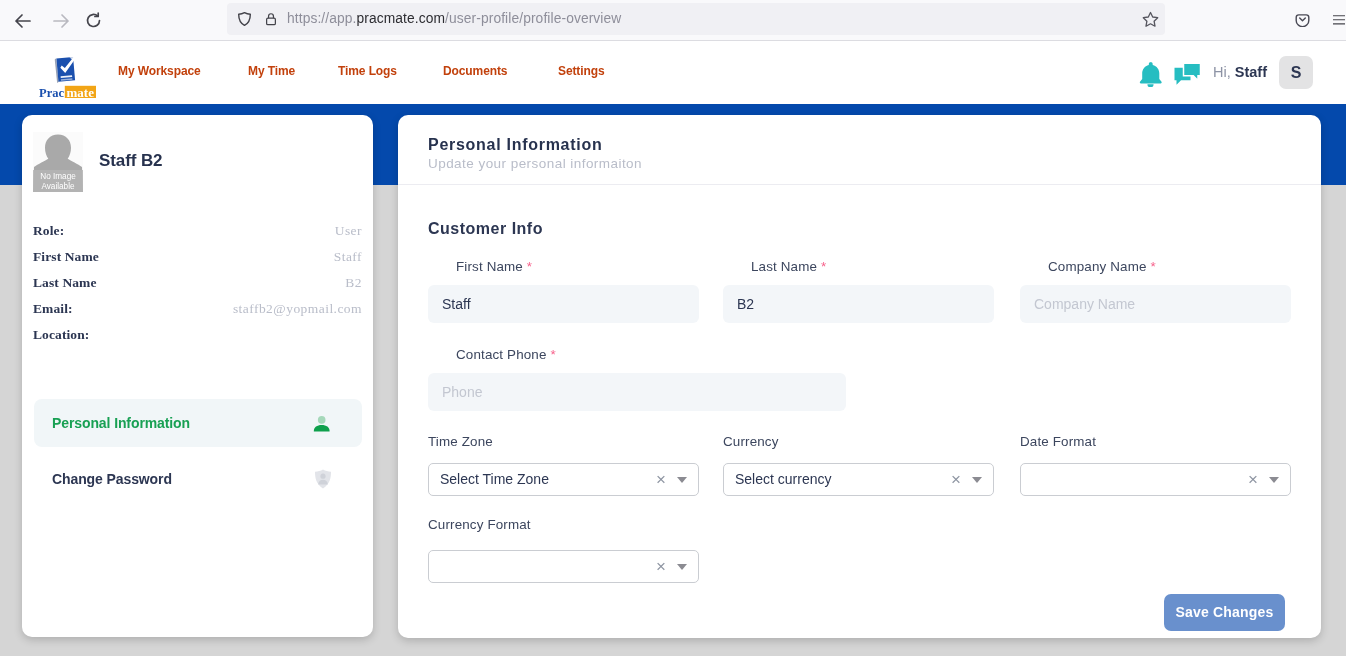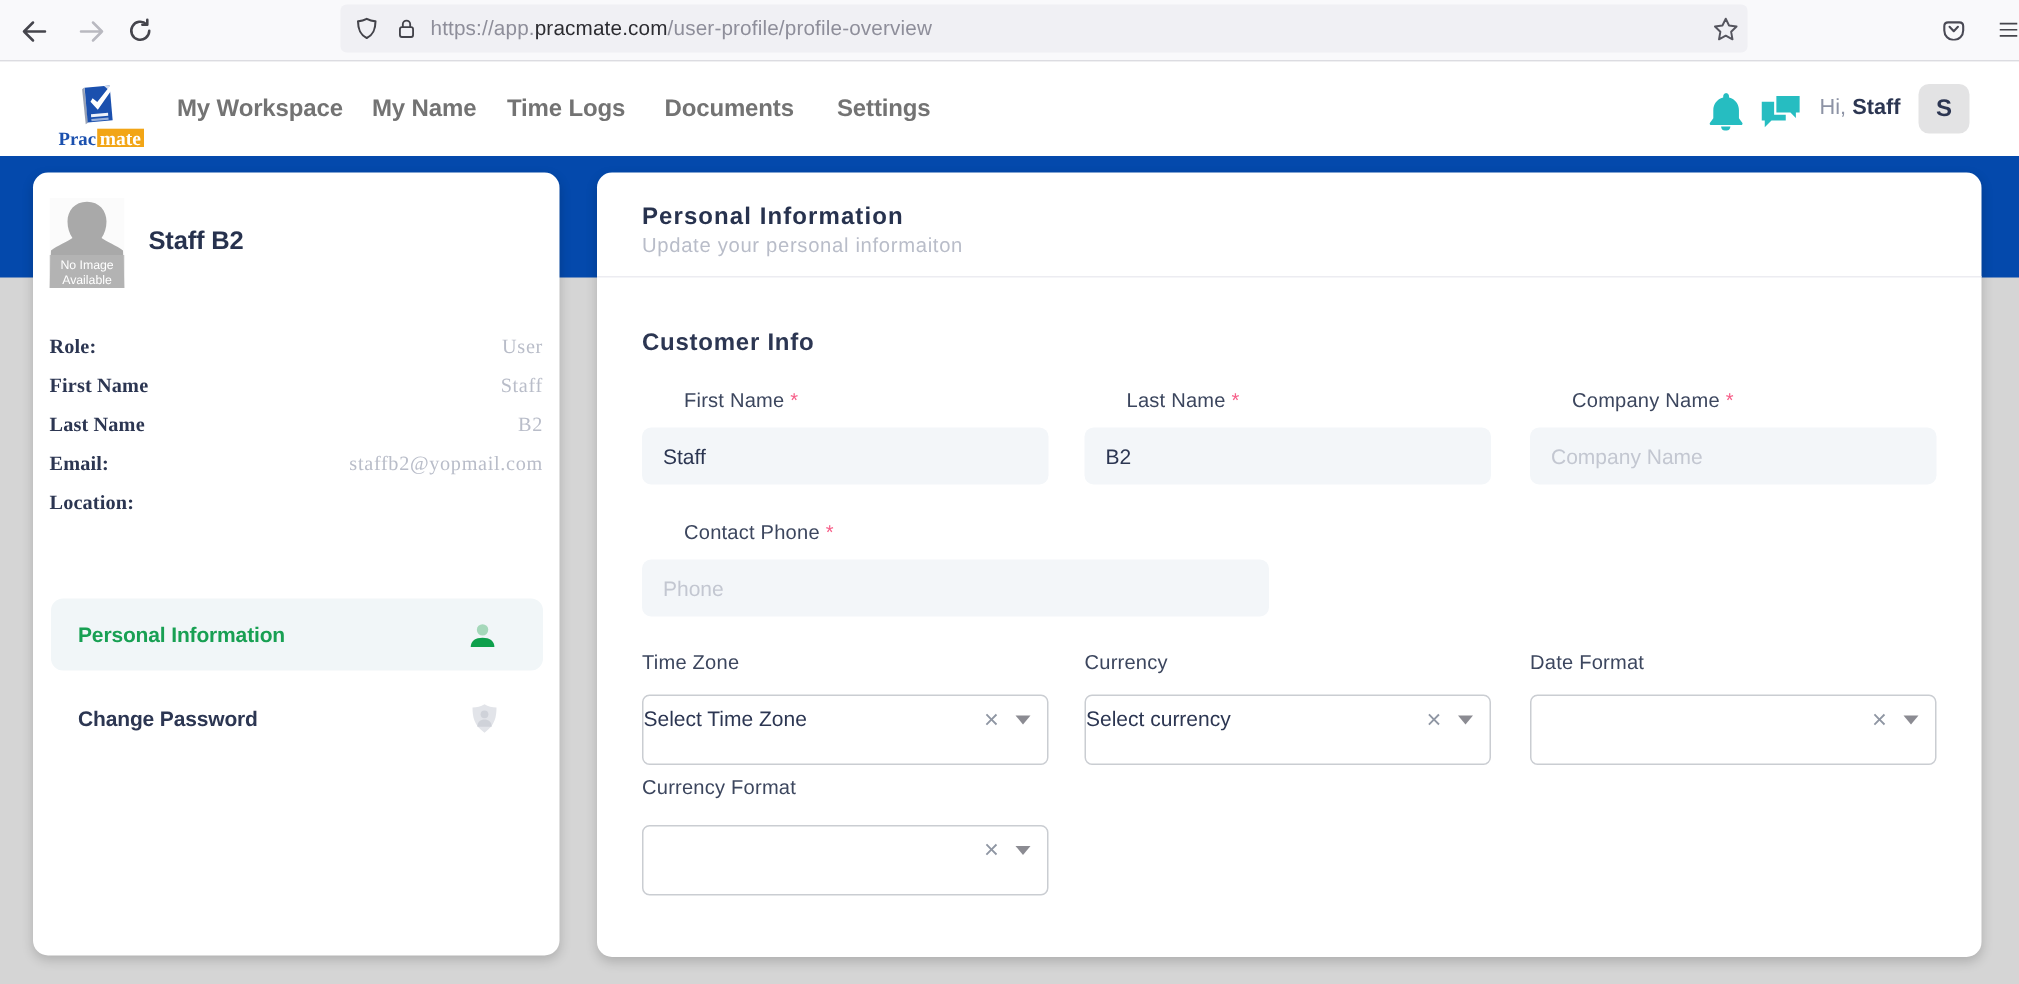--- a/index.html
+++ b/index.html
@@ -8,21 +8,21 @@
   
   .chrome { position:absolute; top:0; left:0; width:1346px; height:41px; background:#f9f9fb; border-bottom:1px solid #dcdce1; }
   .chrome svg { position:absolute; }
   .urlbar { position:absolute; left:227px; top:3px; width:938px; height:32px; background:#f0f0f4; border-radius:4px; }
   .urltext { position:absolute; left:60px; top:7.5px; font-size:13.8px; color:#8e8e9a; letter-spacing:0.1px; white-space:nowrap; }
   .urltext b { color:#2c2c31; font-weight:normal; }
   
   .appheader { position:absolute; top:41px; left:0; width:1346px; height:63px; background:#fff; }
   .logo { position:absolute; left:35px; top:9px; width:70px; height:50px; }
   .nav { position:absolute; left:0; top:0; height:62px; width:700px; }
-  .nav a { position:absolute; top:23px; color:#737373; font-size:16px; font-weight:bold; letter-spacing:-0.1px; text-decoration:none; white-space:nowrap; }
+  .nav a { position:absolute; top:23px; color:#c2410c; font-size:12px; font-weight:bold; letter-spacing:-0.1px; text-decoration:none; white-space:nowrap; }
   .hdr-right { position:absolute; left:0; top:0; width:1346px; height:62px; }
   .hdr-right svg { position:absolute; }
   .hi { position:absolute; font-size:14.5px; color:#8d93a5; }
   .hi b { color:#2c3652; }
   .avatar { position:absolute; width:34px; height:33px; background:#e3e3e4; border-radius:7px; display:flex; align-items:center; justify-content:center; font-size:16px; font-weight:bold; color:#2c3652; }
   
   .blueband { position:absolute; top:104px; left:0; width:1346px; height:81px; background:#0449ac; }
   
   .sidecard { position:absolute; left:22px; top:115px; width:351px; height:522px; background:#fff; border-radius:10px; box-shadow:0 3px 8px rgba(0,0,0,0.18); }
   .maincard { position:absolute; left:398px; top:115px; width:923px; height:523px; background:#fff; border-radius:10px; box-shadow:0 3px 8px rgba(0,0,0,0.18); }
@@ -40,21 +40,21 @@
   
   .cardhead { position:absolute; left:0; top:0; width:923px; height:70px; border-bottom:1px solid #ececf1; }
   .ch1 { position:absolute; left:30px; top:21px; font-size:16px; font-weight:bold; color:#27324e; letter-spacing:0.72px; }
   .ch2 { position:absolute; left:30px; top:41px; font-size:13.5px; color:#b9bdc9; letter-spacing:0.45px; }
   .sect { position:absolute; left:30px; top:105px; font-size:16px; font-weight:bold; color:#2c3652; letter-spacing:0.5px; }
   .flabel { position:absolute; font-size:13.4px; color:#3c465e; letter-spacing:0.15px; top:0;margin-left:28px; }
   .flabel i { font-style:normal; color:#f7608a; }
   .flabel2 { position:absolute; font-size:13.4px; color:#3c465e; letter-spacing:0.15px; }
   .finput { position:absolute; width:271px; height:38px; background:#f3f6f9; border-radius:6px; font-size:14px; color:#2c3652; line-height:38px; padding-left:14px; }
   .finput.ph { color:#c3c7d1; }
-  .fselect { position:absolute; width:271px; height:47px; background:#fff; border:1px solid #cacdd2; border-radius:5px; font-size:14px; color:#2c3652; line-height:31px; }
+  .fselect { position:absolute; width:271px; height:33px; background:#fff; border:1px solid #cacdd2; border-radius:5px; font-size:14px; color:#2c3652; line-height:31px; padding-left:11px; }
   .fselect::before { content:"\00d7"; position:absolute; right:32px; top:0; color:#8f96a3; font-size:17px; }
   .fselect::after { content:""; position:absolute; right:11px; top:13px; border-left:5px solid transparent; border-right:5px solid transparent; border-top:6px solid #8b8b92; }
   .savebtn { position:absolute; right:36px; top:479px; width:121px; height:37px; background:#6990cd; border-radius:7px; color:#fff; font-size:14px; font-weight:bold; letter-spacing:0.2px; text-align:center; line-height:37px; }
 </style>
 </head>
 <body>
 
 <div class="chrome">
   <svg style="left:14px;top:12px" width="18" height="18" viewBox="0 0 18 18" fill="none" stroke="#45454c" stroke-width="1.7" stroke-linecap="round" stroke-linejoin="round">
       <path d="M16 9 H2 M8 3 L2 9 L8 15"></path>
@@ -97,21 +97,21 @@
       <rect x="24.5" y="27" width="13" height="2.2" fill="#ffffff" opacity="0.92"></rect>
       <rect x="24.5" y="30.6" width="13" height="1.7" fill="#ffffff" opacity="0.55"></rect>
       <path d="M25 17.5 l5 6.5 L43.5 8 l-2.1 -1.8 l-11.3 11.9 l-3.3 -3 Z" fill="#ffffff"></path>
     </g>
     <text x="4" y="46.5" font-family="Liberation Serif" font-size="12.5" font-weight="bold" fill="#1b50ae">Prac</text>
     <rect x="29.8" y="35.8" width="31.2" height="12.2" fill="#f2a516"></rect>
     <text x="31.5" y="46.5" font-family="Liberation Serif" font-size="13" font-weight="bold" fill="#ffffff">mate</text>
   </svg>
   <div class="nav">
     <a style="left:118px">My Workspace</a>
-    <a style="left:248px">My Name</a>
+    <a style="left:248px">My Time</a>
     <a style="left:338px">Time Logs</a>
     <a style="left:443px">Documents</a>
     <a style="left:558px">Settings</a>
   </div>
   <div class="hdr-right">
     <svg width="23" height="26" viewBox="0 0 23 26" style="left:1139px;top:20px">
       <path fill="#26bdc1" d="M11.5 1 c1.3 0 2.2 0.9 2.2 2.2 v0.8 c4.2 1.1 6.6 4.5 6.6 8.5 v5.4 l2.2 2.9 c0.5 0.7 0.1 1.6 -0.9 1.6 H1.9 c-1 0 -1.4 -0.9 -0.9 -1.6 l2.2 -2.9 v-5.4 c0 -4 2.4 -7.4 6.6 -8.5 v-0.8 c0 -1.3 0.9 -2.2 2.2 -2.2 Z"></path>
       <path fill="#26bdc1" d="M8.4 23.3 a3.1 3.1 0 0 0 6.2 0 Z"></path>
     </svg>
     <svg width="29" height="24" viewBox="0 0 29 24" style="left:1173px;top:21px">
@@ -191,13 +191,14 @@
   <div class="flabel" style="left:30px;top:232px">Contact Phone <i>*</i></div>
   <div class="finput ph" style="left:30px;top:258px;width:418px">Phone</div>
   <div class="flabel2" style="left:30px;top:319px">Time Zone</div>
   <div class="flabel2" style="left:325px;top:319px">Currency</div>
   <div class="flabel2" style="left:622px;top:319px">Date Format</div>
   <div class="fselect" style="left:30px;top:348px"><span>Select Time Zone</span></div>
   <div class="fselect" style="left:325px;top:348px"><span>Select currency</span></div>
   <div class="fselect" style="left:622px;top:348px"><span></span></div>
   <div class="flabel2" style="left:30px;top:402px">Currency Format</div>
   <div class="fselect" style="left:30px;top:435px"><span></span></div>
+  <div class="savebtn">Save Changes</div>
 </div>
 
 </body></html>

